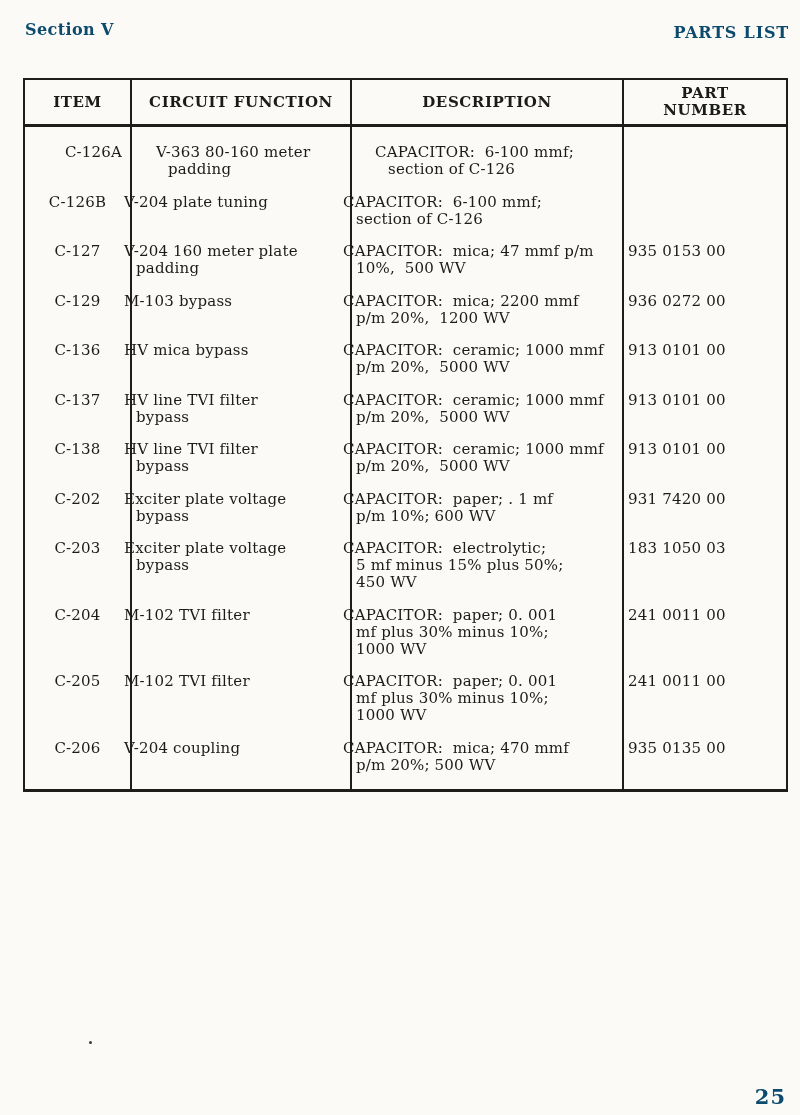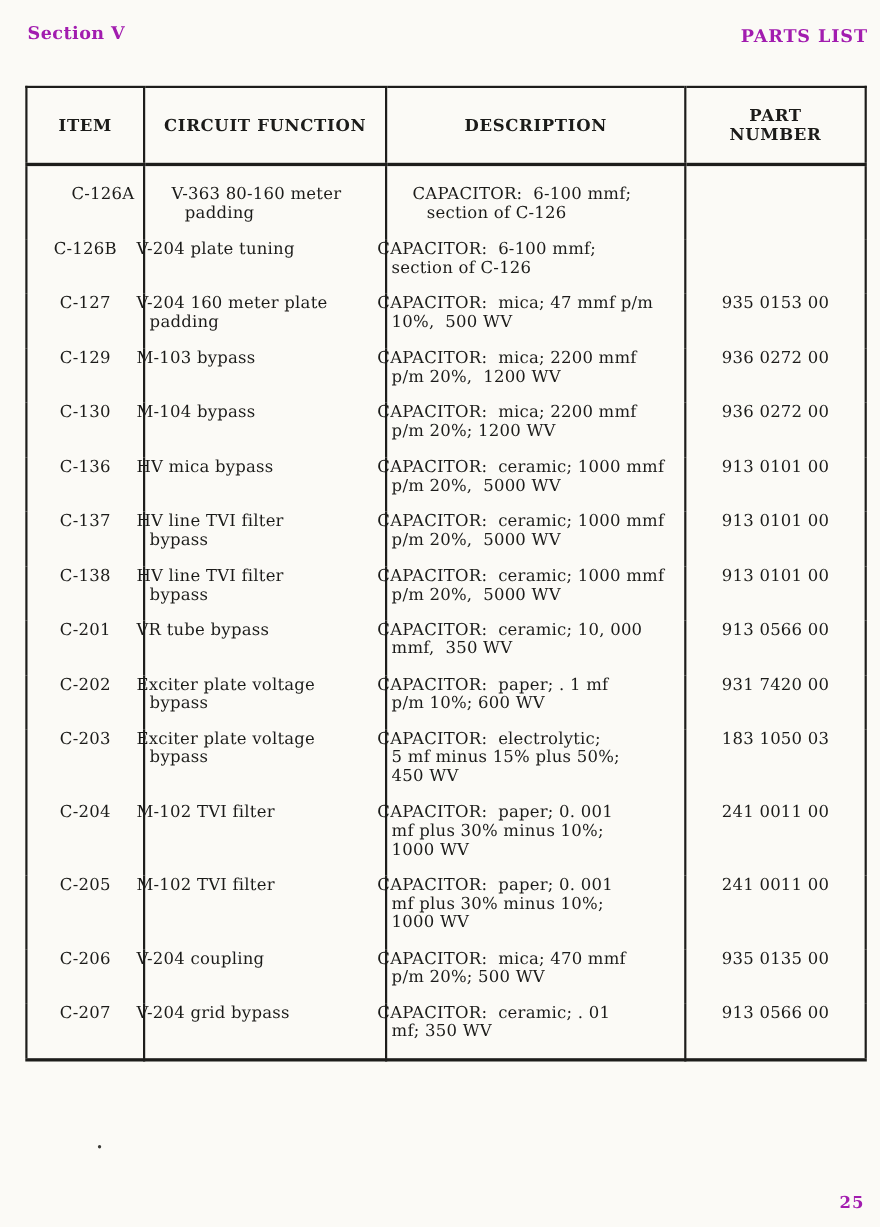--- a/index.html
+++ b/index.html
@@ -14,25 +14,25 @@
     color: #1b1b19;
     font-family: "DejaVu Serif", "Liberation Serif", serif;
     overflow: hidden;
   }
   
   .page-label {
     position: absolute;
     font-size: 16px;
     font-weight: bold;
     letter-spacing: 0.4px;
-    color: #a21caf;
+    color: #0c4a6e;
   }
   #section-label { left: 25px; top: 20px; }
   #parts-list-label { right: 11px; top: 23px; letter-spacing: 0.8px; }
-  #page-number { right: 14px; top: 1084px; font-size: 15px; letter-spacing: 1px; margin-left: 20px; }
+  #page-number { right: 14px; top: 1084px; font-size: 21px; letter-spacing: 1px; margin-left: 20px; }
 
   
   table.parts {
     position: absolute;
     left: 23px;
     top: 78px;
     width: 763px;
     table-layout: fixed;
     border-collapse: collapse;
     background: transparent;
@@ -45,21 +45,21 @@
     border-bottom-width: 3px;
   }
   table.parts th {
     border-bottom: 3px solid #1d1d1b;
     font-size: 15px;
     font-weight: bold;
     letter-spacing: 0.6px;
     text-align: center;
     vertical-align: middle;
     height: 40px;
-    padding: 14px 0;
+    padding: 2px 0;
     white-space: pre-line;
     line-height: 17px;
   }
   table.parts th + th,
   table.parts td + td {
     border-left: 2px solid #1d1d1b;
   }
   table.parts td {
     vertical-align: top;
     font-size: 15px;
@@ -76,21 +76,21 @@
   td.c1 {
     padding-left: 39px;
     text-indent: -12px;
     white-space: pre-wrap;
   }
   td.c2 {
     padding-left: 28px;
     text-indent: -13px;
     white-space: pre-wrap;
   }
-  td.c3 { text-align: center; }
+  td.c3 { }
 
   
   .ink-speck {
     position: absolute;
     left: 89px;
     top: 1041px;
     width: 3px;
     height: 3px;
     background: #3a3a36;
     border-radius: 50%;
@@ -144,27 +144,20 @@
         <td class="c3">935 0153 00</td>
       </tr>
       <tr>
         <td class="c0">C-129</td>
         <td class="c1">M-103 bypass</td>
         <td class="c2">CAPACITOR:  mica; 2200 mmf
 p/m 20%,  1200 WV</td>
         <td class="c3">936 0272 00</td>
       </tr>
       <tr>
-        <td class="c0">C-130</td>
-        <td class="c1">M-104 bypass</td>
-        <td class="c2">CAPACITOR:  mica; 2200 mmf
-p/m 20%; 1200 WV</td>
-        <td class="c3">936 0272 00</td>
-      </tr>
-      <tr>
         <td class="c0">C-136</td>
         <td class="c1">HV mica bypass</td>
         <td class="c2">CAPACITOR:  ceramic; 1000 mmf
 p/m 20%,  5000 WV</td>
         <td class="c3">913 0101 00</td>
       </tr>
       <tr>
         <td class="c0">C-137</td>
         <td class="c1">HV line TVI filter
 bypass</td>
@@ -172,27 +165,20 @@
 p/m 20%,  5000 WV</td>
         <td class="c3">913 0101 00</td>
       </tr>
       <tr>
         <td class="c0">C-138</td>
         <td class="c1">HV line TVI filter
 bypass</td>
         <td class="c2">CAPACITOR:  ceramic; 1000 mmf
 p/m 20%,  5000 WV</td>
         <td class="c3">913 0101 00</td>
-      </tr>
-      <tr>
-        <td class="c0">C-201</td>
-        <td class="c1">VR tube bypass</td>
-        <td class="c2">CAPACITOR:  ceramic; 10, 000
-mmf,  350 WV</td>
-        <td class="c3">913 0566 00</td>
       </tr>
       <tr>
         <td class="c0">C-202</td>
         <td class="c1">Exciter plate voltage
 bypass</td>
         <td class="c2">CAPACITOR:  paper; . 1 mf
 p/m 10%; 600 WV</td>
         <td class="c3">931 7420 00</td>
       </tr>
       <tr>
@@ -220,25 +206,18 @@
 1000 WV</td>
         <td class="c3">241 0011 00</td>
       </tr>
       <tr>
         <td class="c0">C-206</td>
         <td class="c1">V-204 coupling</td>
         <td class="c2">CAPACITOR:  mica; 470 mmf
 p/m 20%; 500 WV</td>
         <td class="c3">935 0135 00</td>
       </tr>
-      <tr>
-        <td class="c0">C-207</td>
-        <td class="c1">V-204 grid bypass</td>
-        <td class="c2">CAPACITOR:  ceramic; . 01
-mf; 350 WV</td>
-        <td class="c3">913 0566 00</td>
-      </tr>
     </tbody>
 </table>
 
 <div class="ink-speck"></div>
 
 <div class="page-label" id="page-number">25</div>
 
 </body></html>

